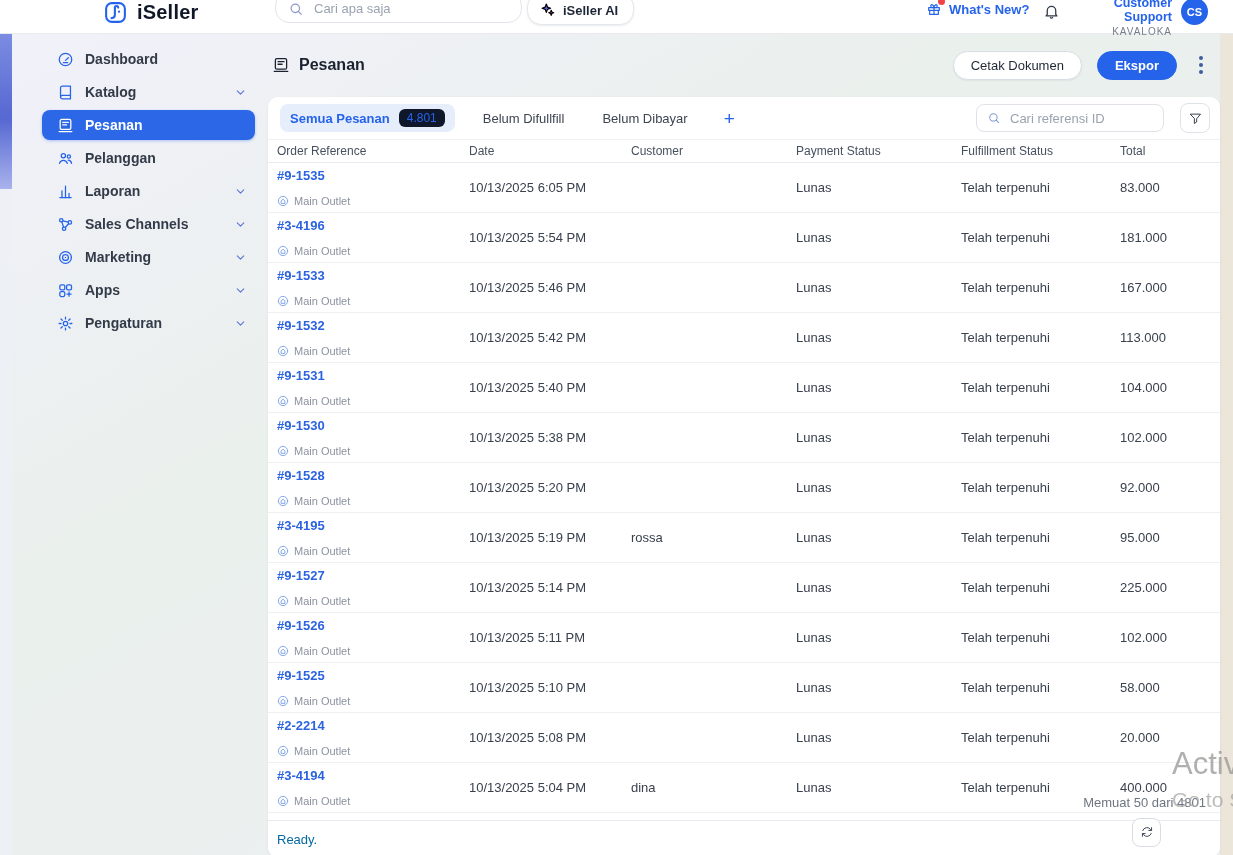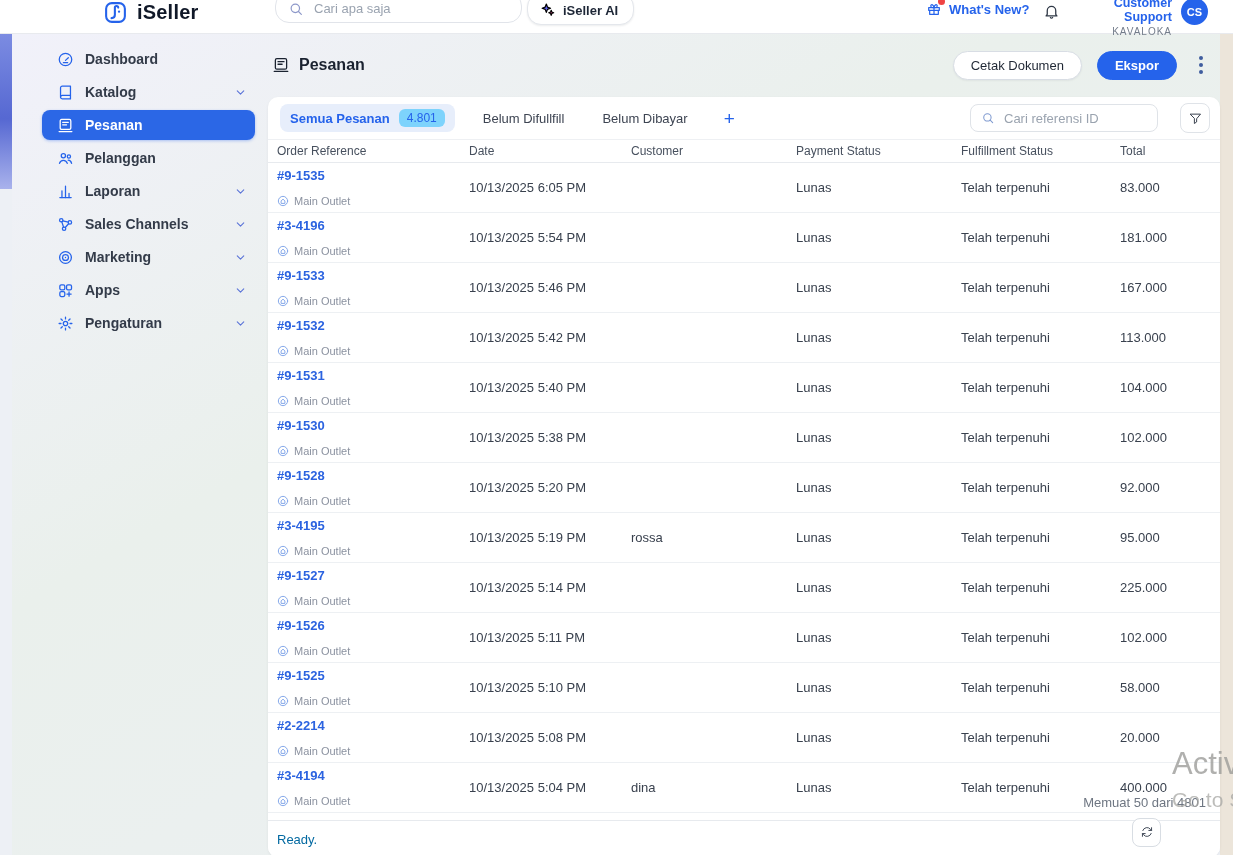--- a/index.html
+++ b/index.html
@@ -75,24 +75,24 @@
   .kebab i{width:4px;height:4px;border-radius:50%;background:#3f5d9e;}
 
   
   .card{margin:10px 0 0 0;width:952px;height:760px;background:#fff;border-radius:10px;
     box-shadow:0 1px 3px rgba(16,24,40,.06);box-sizing:border-box;display:flex;flex-direction:column;}
   .tabs-row{height:42px;flex:none;display:flex;align-items:center;padding:0 10px 0 12px;
     border-bottom:1px solid #eef0f3;}
   .tab{display:flex;align-items:center;margin-right:18px;cursor:pointer;height:28px;
     border-radius:8px;padding:0 10px;font-size:13px;color:#3d4452;white-space:nowrap;}
   .tab.active{background:#e7eefb;color:#2563eb;font-weight:700;}
-  .tab-badge{margin-left:9px;background:#7dd3fc;color:#2563eb;font-size:12px;font-weight:400;
+  .tab-badge{margin-left:9px;background:#0f172a;color:#2563eb;font-size:12px;font-weight:400;
     border-radius:6px;padding:2px 8px;}
   .tab-add{color:#2563eb;font-size:19px;line-height:1;cursor:pointer;margin-left:2px;padding:2px 6px;}
-  .tabs-right{margin-left:auto;display:flex;align-items:center;gap:22px;}
+  .tabs-right{margin-left:auto;display:flex;align-items:center;gap:16px;}
   .ref-search{width:188px;height:28px;border:1px solid #dfe3e8;border-radius:8px;background:#fff;
     display:flex;align-items:center;gap:7px;padding:0 10px;box-sizing:border-box;}
   .ref-search .ic{color:#7f9ad0;}
   .ref-search .ic svg{width:14px;height:14px;}
   .ref-search input{border:none;outline:none;font-size:13px;width:140px;background:transparent;
     font-family:"Liberation Sans",sans-serif;color:#3a4352;}
   .ref-search input::placeholder{color:#9aa3af;}
   .filter-btn{width:28px;height:28px;border:1px solid #dfe3e8;border-radius:8px;background:#fff;
     display:flex;align-items:center;justify-content:center;color:#39414e;cursor:pointer;}
   .filter-btn svg{width:15px;height:15px;stroke-width:1.6;}

